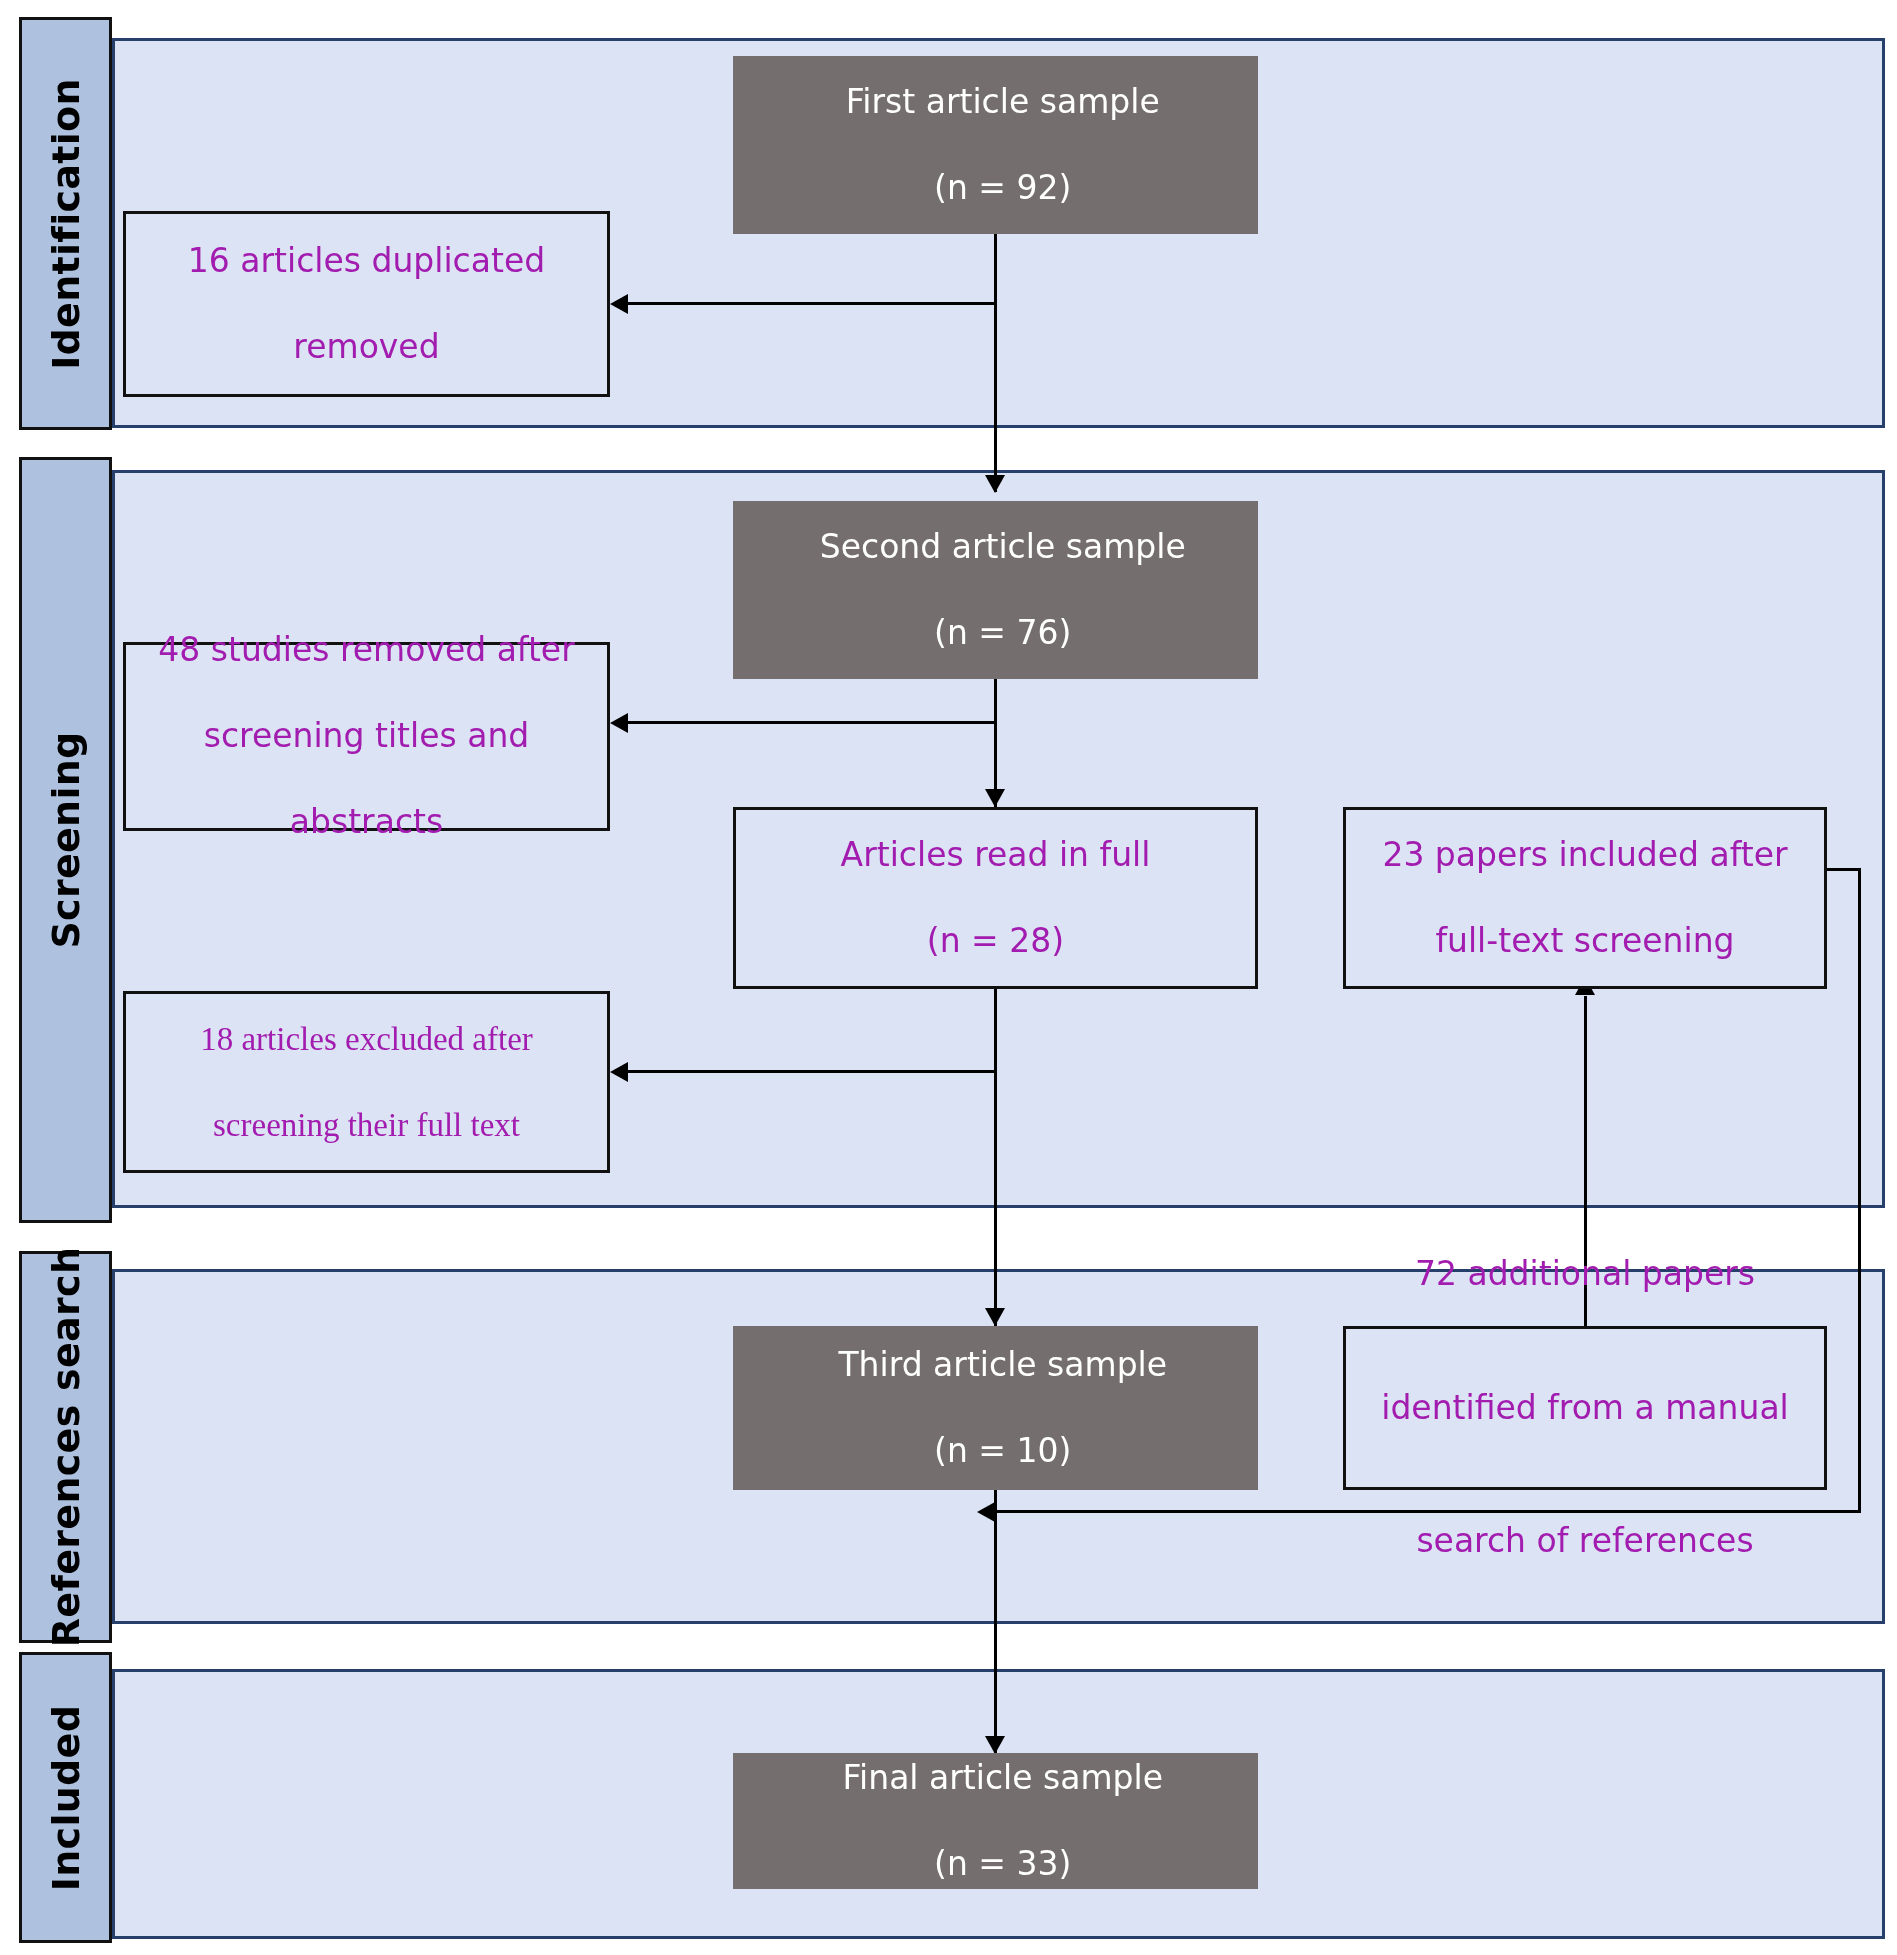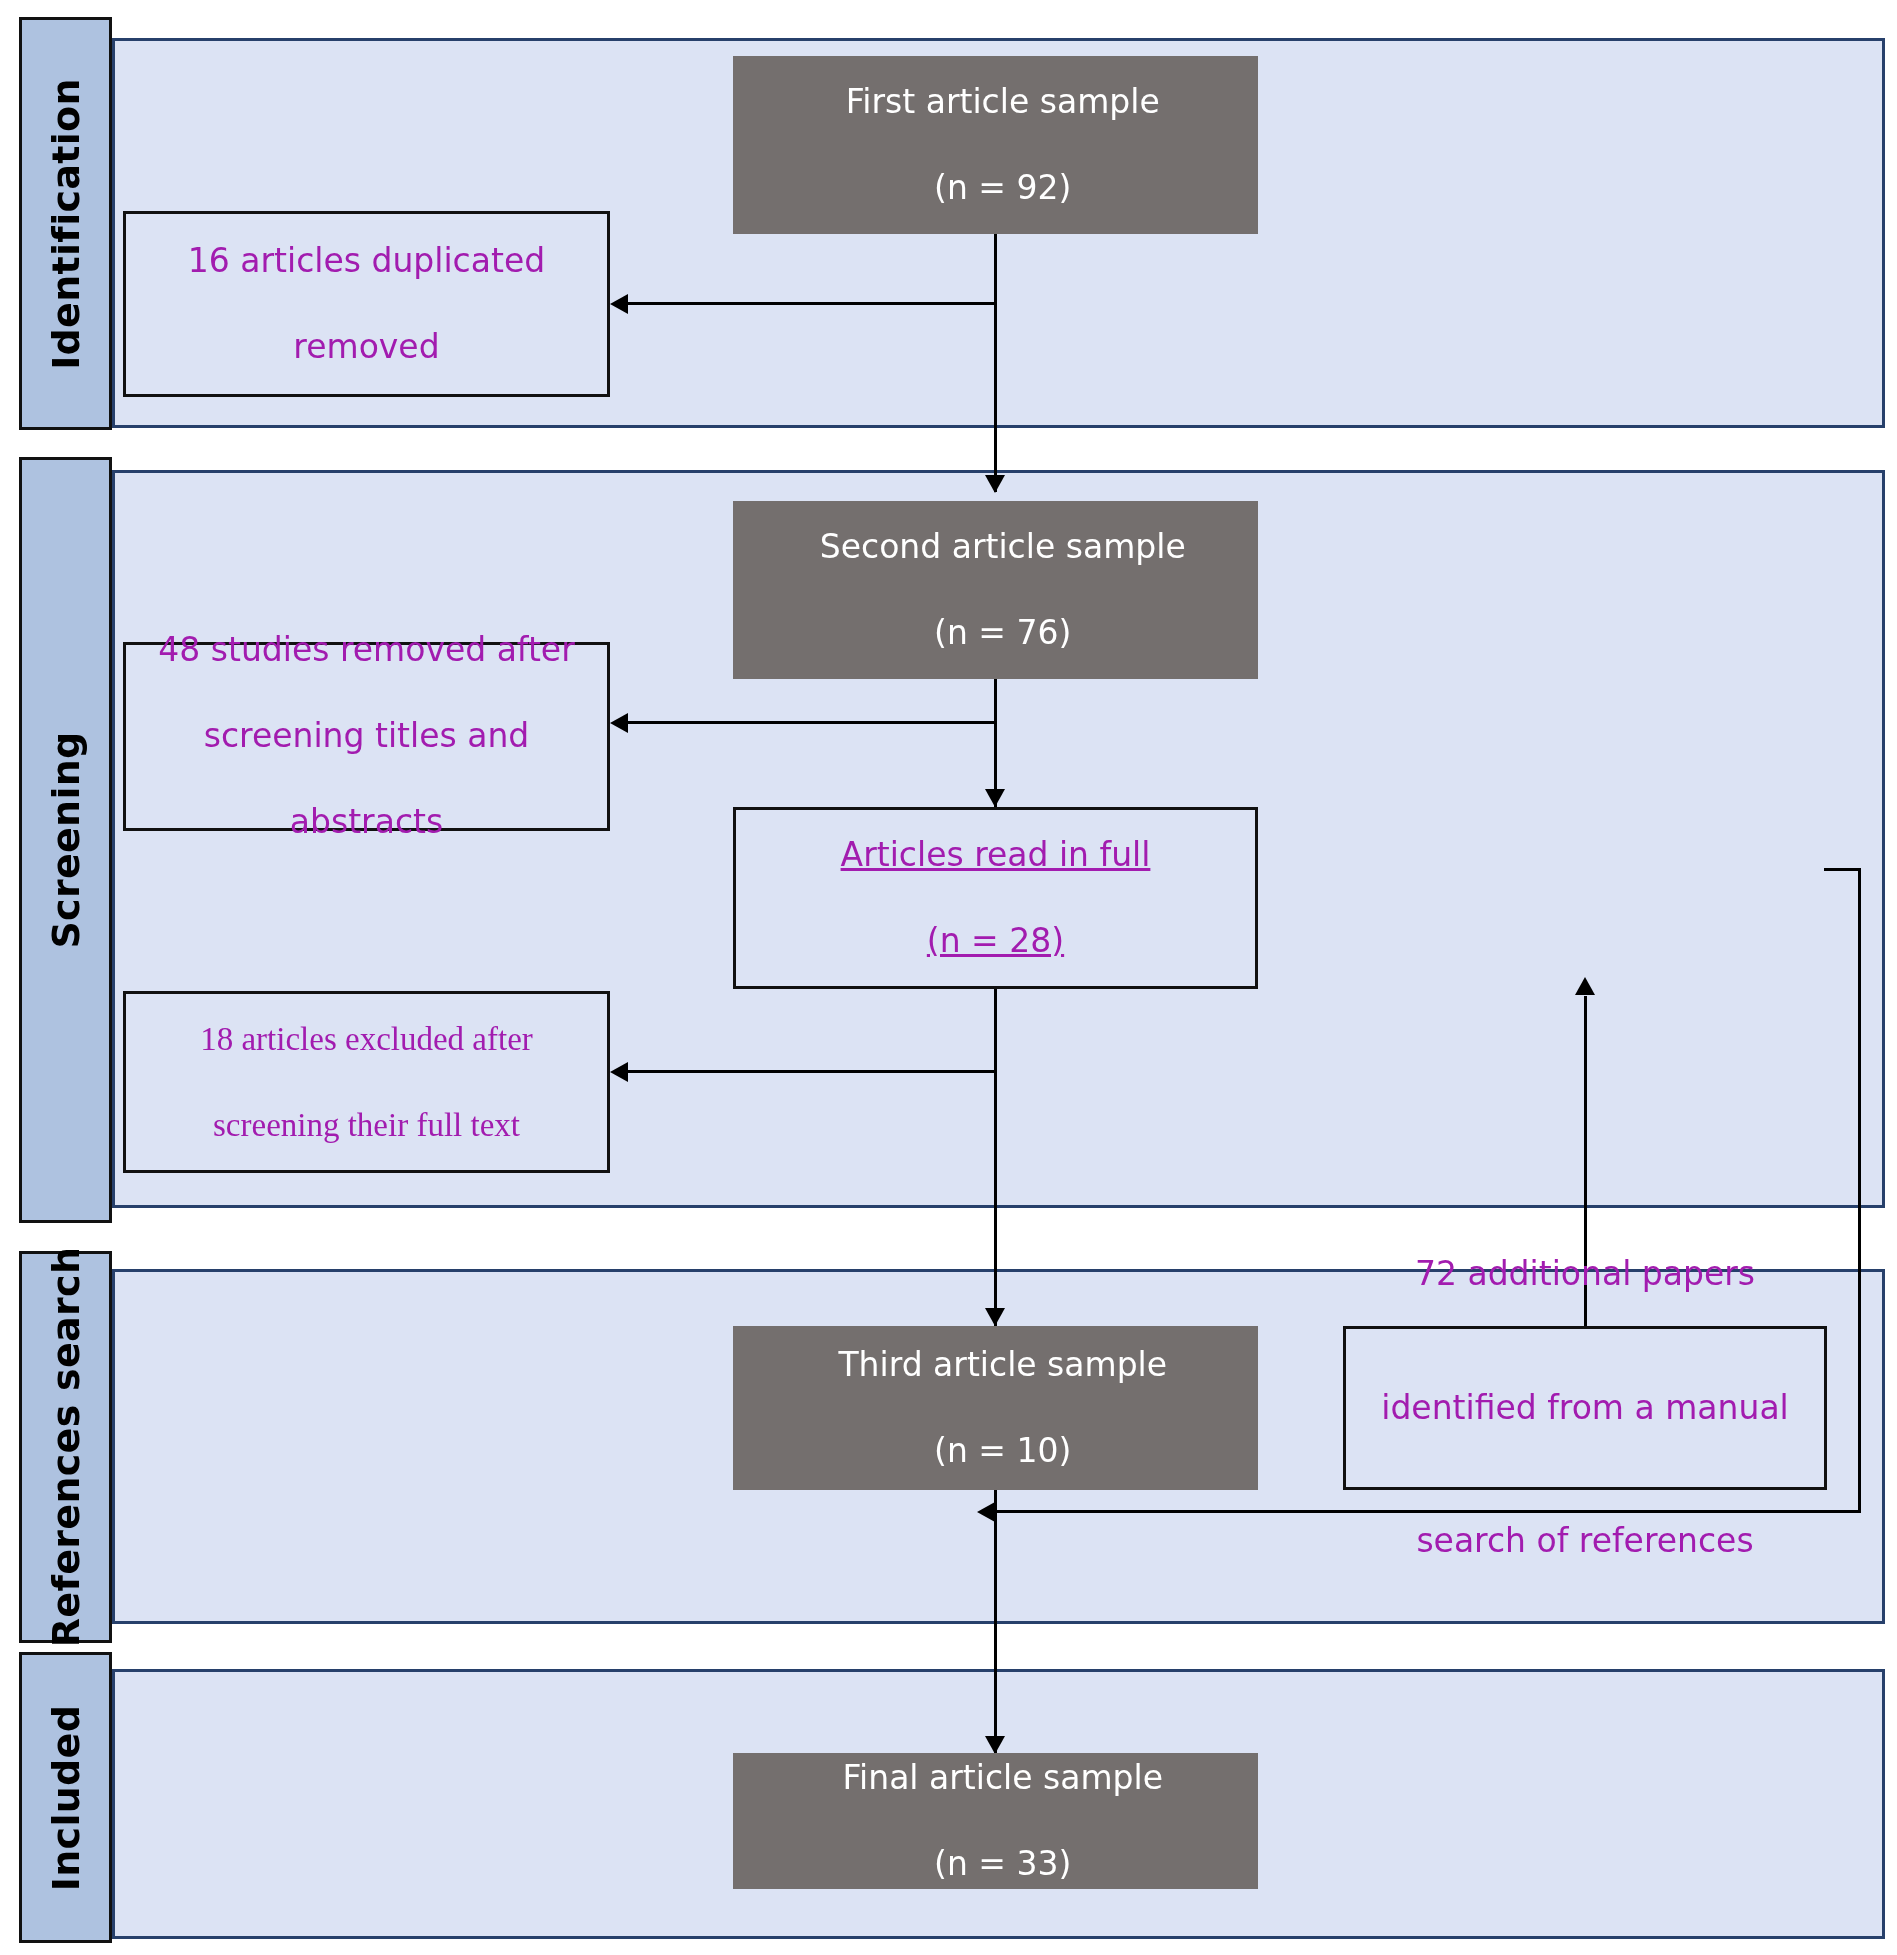--- a/index.html
+++ b/index.html
@@ -170,25 +170,29 @@
     <span>Second article sample</span>
     <span class="line2">(n = 76)</span>
   </div>
 
   <div class="node outlined" style="left:123px; top:642px; width:487px; height:189px;">
     <span>48 studies removed after</span>
     <span class="line2">screening titles and</span>
     <span class="line2">abstracts</span>
   </div>
 
-  <div class="node outlined" style="left:733px; top:807px; width:525px; height:182px;text-decoration:underline;">
+  <div class="node outlined" style="left:733px; top:807px; width:525px; height:182px;">
     <span>Articles read in full</span>
     <span class="line2">(n = 28)</span>
   </div>
 
+  <div class="node outlined" style="left:1343px; top:807px; width:484px; height:182px;">
+    <span>23 papers included after</span>
+    <span class="line2">full-text screening</span>
+  </div>
 
   <div class="node outlined" style="left:123px; top:991px; width:487px; height:182px;font-family:Liberation Serif, serif;">
     <span>18 articles excluded after</span>
     <span class="line2">screening their full text</span>
   </div>
 
   <div class="node filled" style="left:733px; top:1326px; width:525px; height:164px;">
     <span>Third article sample</span>
     <span class="line2">(n = 10)</span>
   </div>

